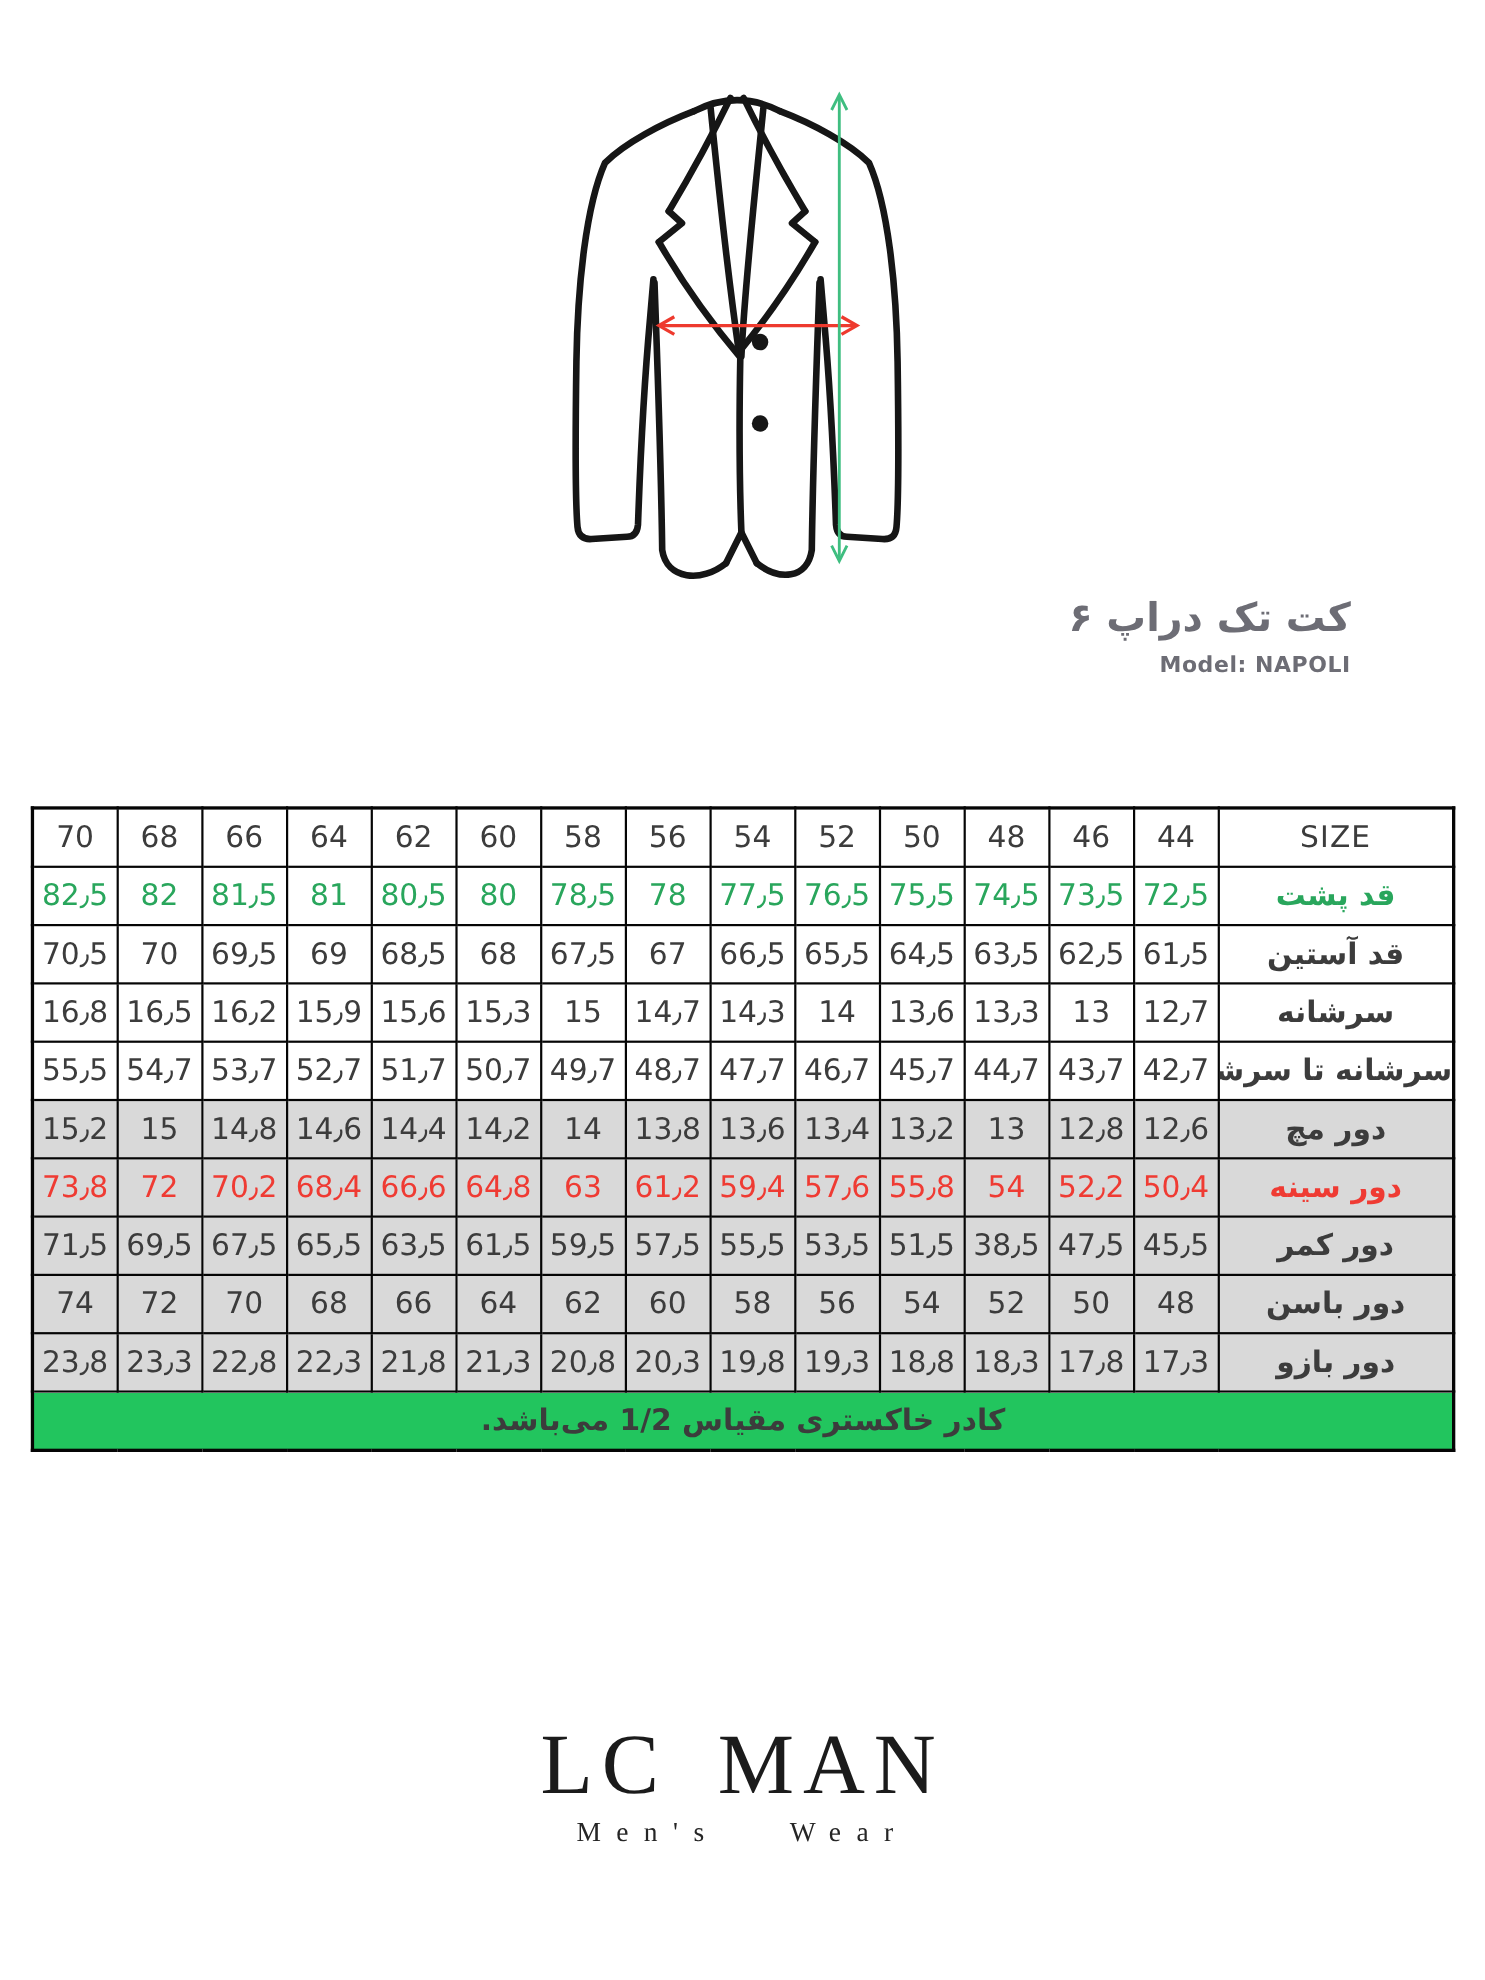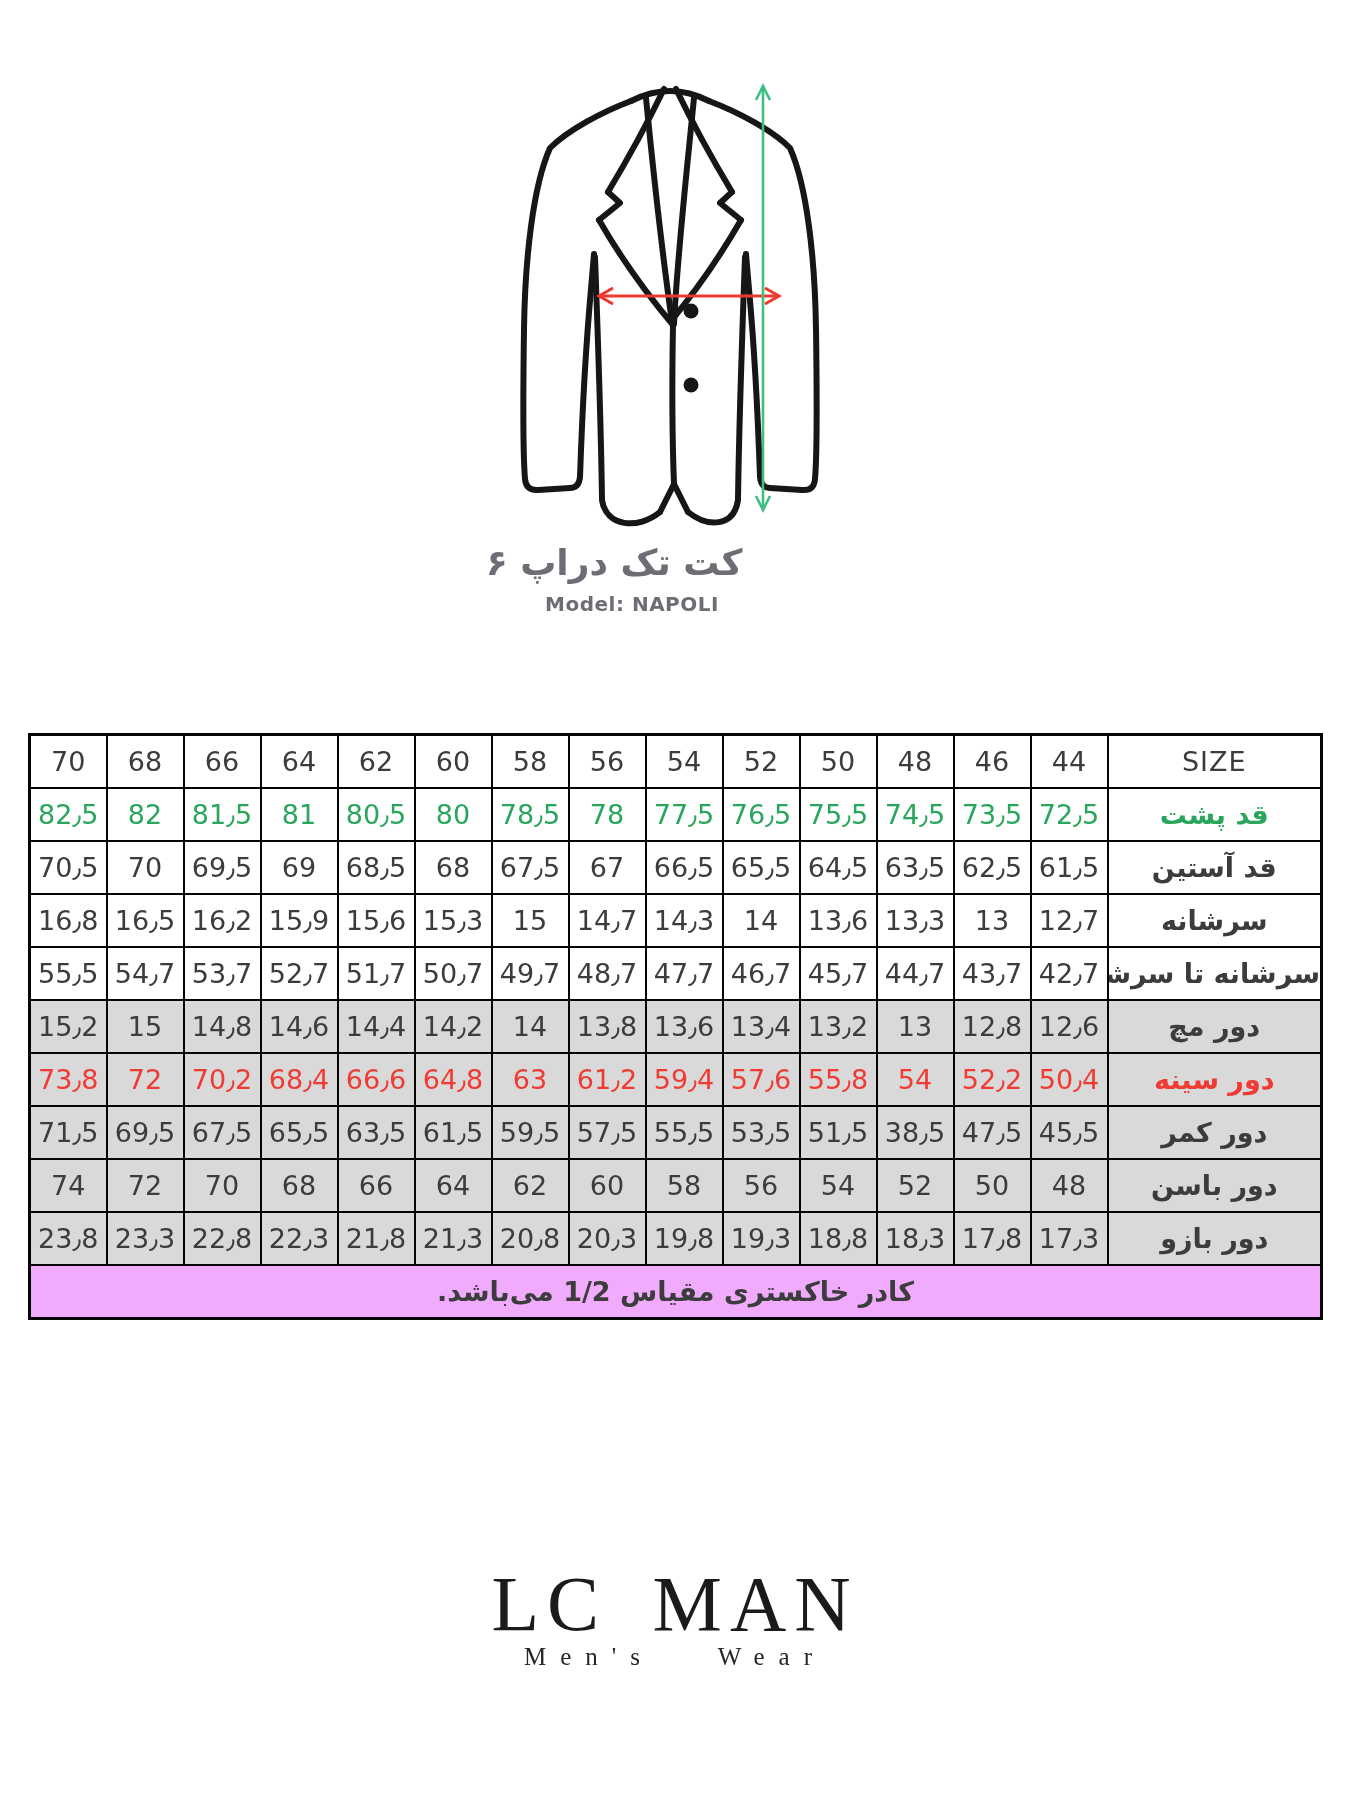--- a/index.html
+++ b/index.html
@@ -5,21 +5,21 @@
   html,body{margin:0;padding:0;background:#ffffff;}
   body{
     width:1350px;height:1800px;position:relative;overflow:hidden;
     font-family:"DejaVu Sans",sans-serif;color:#222;
   }
 
   
   .jacket-wrap{position:absolute;left:520px;top:74px;width:300px;height:472px;}
 
   
-  .title-block{position:absolute;left:0;top:541px;width:1228px;text-align:center;}
+  .title-block{position:absolute;left:0;top:541px;width:1228px;text-align:right;}
   .title-fa{
     font-size:36px;font-weight:bold;color:#6d6d75;direction:rtl;line-height:1.2;
     font-family:"DejaVu Sans",sans-serif;
   }
   .title-model{
     font-size:20px;font-weight:bold;color:#6d6d75;margin-top:8px;letter-spacing:.5px;
     font-family:"DejaVu Sans",sans-serif;
     padding-left:36px;
   }
 
@@ -37,32 +37,32 @@
   }
   table.size-table col.col-num{width:77px;}
   table.size-table col.col-label{width:214px;}
   td.rowlabel{font-weight:bold;color:#0d0d0d;font-size:24px;direction:rtl;}
   td.size-label{font-size:26px;font-weight:normal;color:#3c3c3c;direction:ltr;letter-spacing:1px;margin-left:44px;}
   tr.shaded td{background:#d9d9d9;}
   .c-green{color:#29a65c !important;}
   .c-red{color:#ef3b33 !important;margin-top:37px;}
   td.footnote{
     height:102px;font-weight:bold;font-size:28px;color:#0d0d0d;
-    direction:rtl;background:#f0abfc;
+    direction:rtl;background:#22c55e;
   }
 
   
   .logo-block{position:absolute;left:0;top:1565px;width:1350px;text-align:center;color:#1b1b1b;}
   .logo-brand{
     font-family:"Liberation Serif","DejaVu Serif",serif;
     font-size:78px;line-height:1;letter-spacing:8px;word-spacing:18px;
   }
   .logo-tagline{
     font-family:"Liberation Serif","DejaVu Serif",serif;
-    font-size:25px;letter-spacing:14px;word-spacing:44px;color:#262626;
+    font-size:25px;margin-top:10px;letter-spacing:14px;word-spacing:44px;color:#262626;
   }
 </style>
 </head>
 <body>
 
 <div class="jacket-wrap">
   <svg viewBox="0 0 300 470" width="300" height="470">
     <g fill="none" stroke="#161616" stroke-width="6" stroke-linecap="round" stroke-linejoin="round">
 
       <path d="M 111 27 Q 150 7 189 27"></path>

